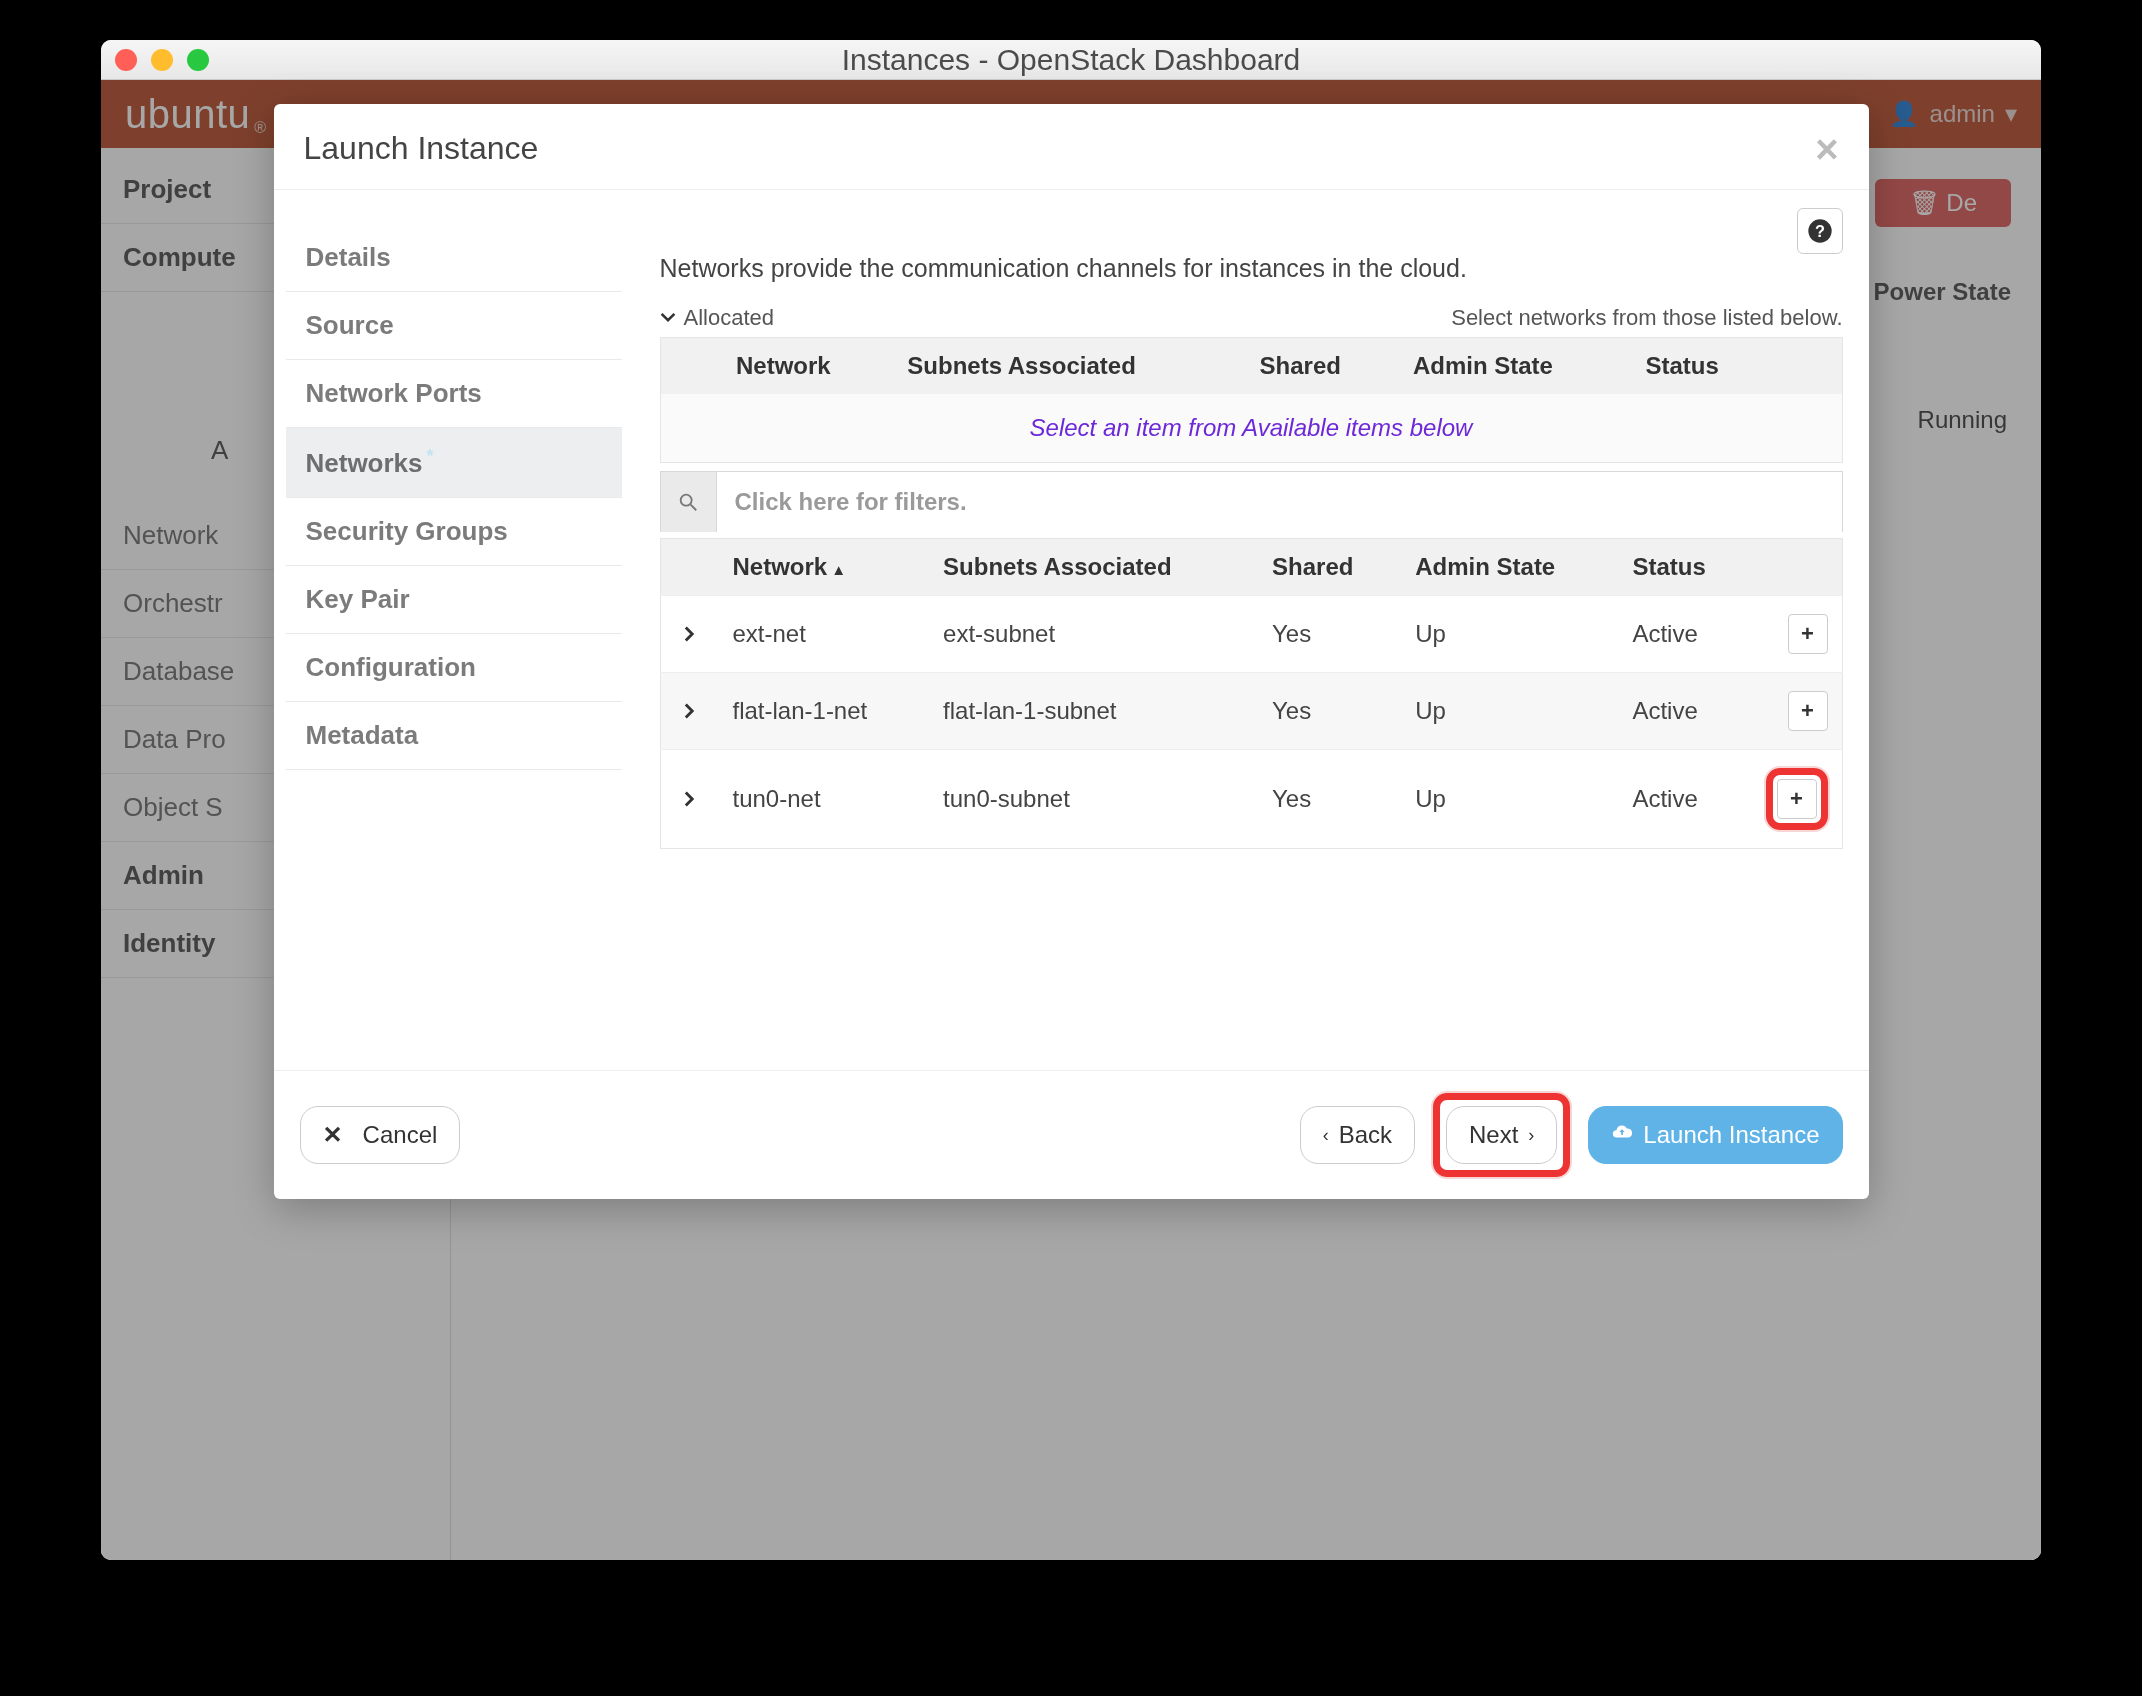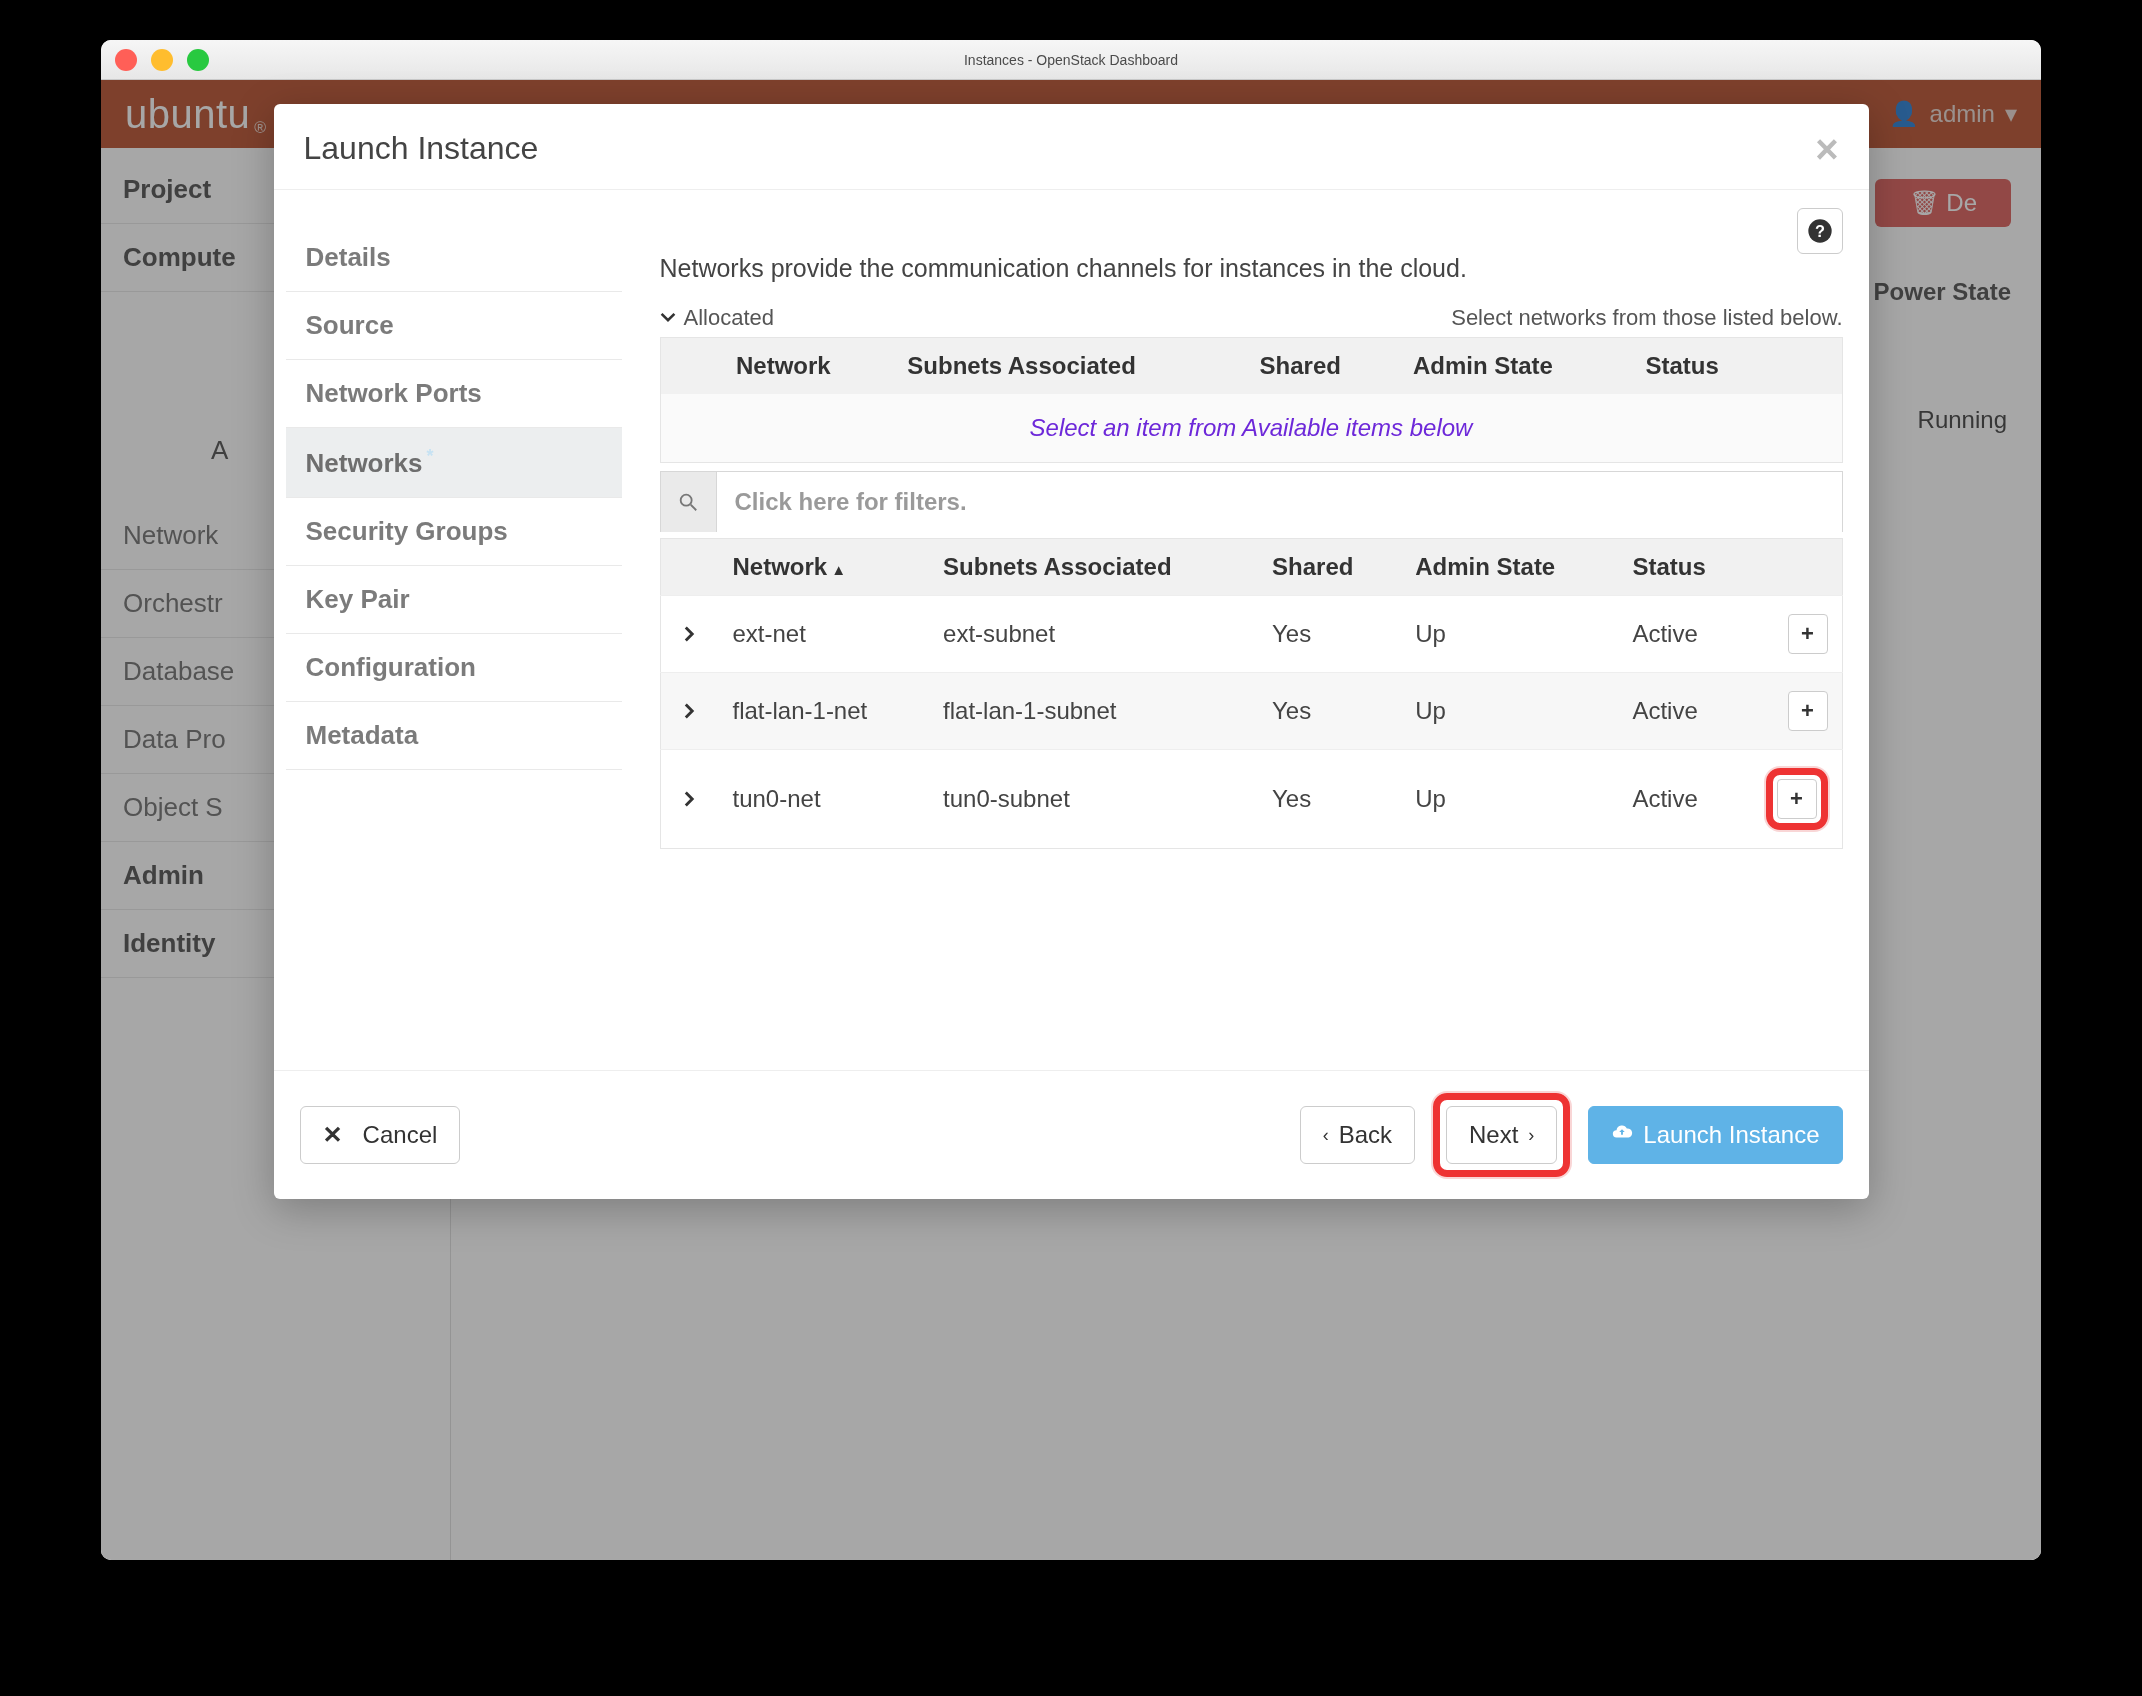--- a/index.html
+++ b/index.html
@@ -32,21 +32,21 @@
     display: flex;
     align-items: center;
     padding: 0 14px;
     position: relative;
   }
   .traffic { display: flex; gap: 14px; }
   .traffic span { width: 22px; height: 22px; border-radius: 50%; display: inline-block; }
   .tl-red { background:#ff5f57; }
   .tl-yel { background:#ffbd2e; }
   .tl-grn { background:#28c940; }
-  .titlebar-title { position: absolute; left:0; right:0; text-align:center; color:#4b4b4b; font-size:14px; }
+  .titlebar-title { position: absolute; left:0; right:0; text-align:center; color:#4b4b4b; font-size:30px; }
 
   .app {
     flex:1;
     display:flex;
     flex-direction:column;
     position:relative;
   }
   .topbar {
     height: 68px;
     background: #b4441f;
@@ -225,21 +225,21 @@
     box-shadow: 0 0 0 2px rgba(227,51,51,.2);
     display:inline-flex;
   }
 
   .modal-footer {
     border-top:1px solid #eee;
     padding: 22px 26px;
     display:flex; align-items:center;
   }
   .btn {
-    padding: 14px 22px; border:1px solid #ccc; border-radius:6px; background:#fff;
+    padding: 14px 22px; border:1px solid #ccc; border-radius:18px; background:#fff;
     font-size:24px; color:#333; display:inline-flex; align-items:center; gap:10px; cursor:pointer;
   }
   .btn.primary {
     background:#5fb3e7; color:#fff; border-color:#5fb3e7;
   }
   .btn .chev { font-size:18px; }
   .footer-right { margin-left:auto; display:flex; gap:18px; align-items:center;}
   .x-ic::before { content:"✕"; margin-right:10px; font-weight:700;}
   .cloud-ic svg { width:22px; height:22px; fill:#fff; }
   .next-wrap.red-box { padding:6px; }

